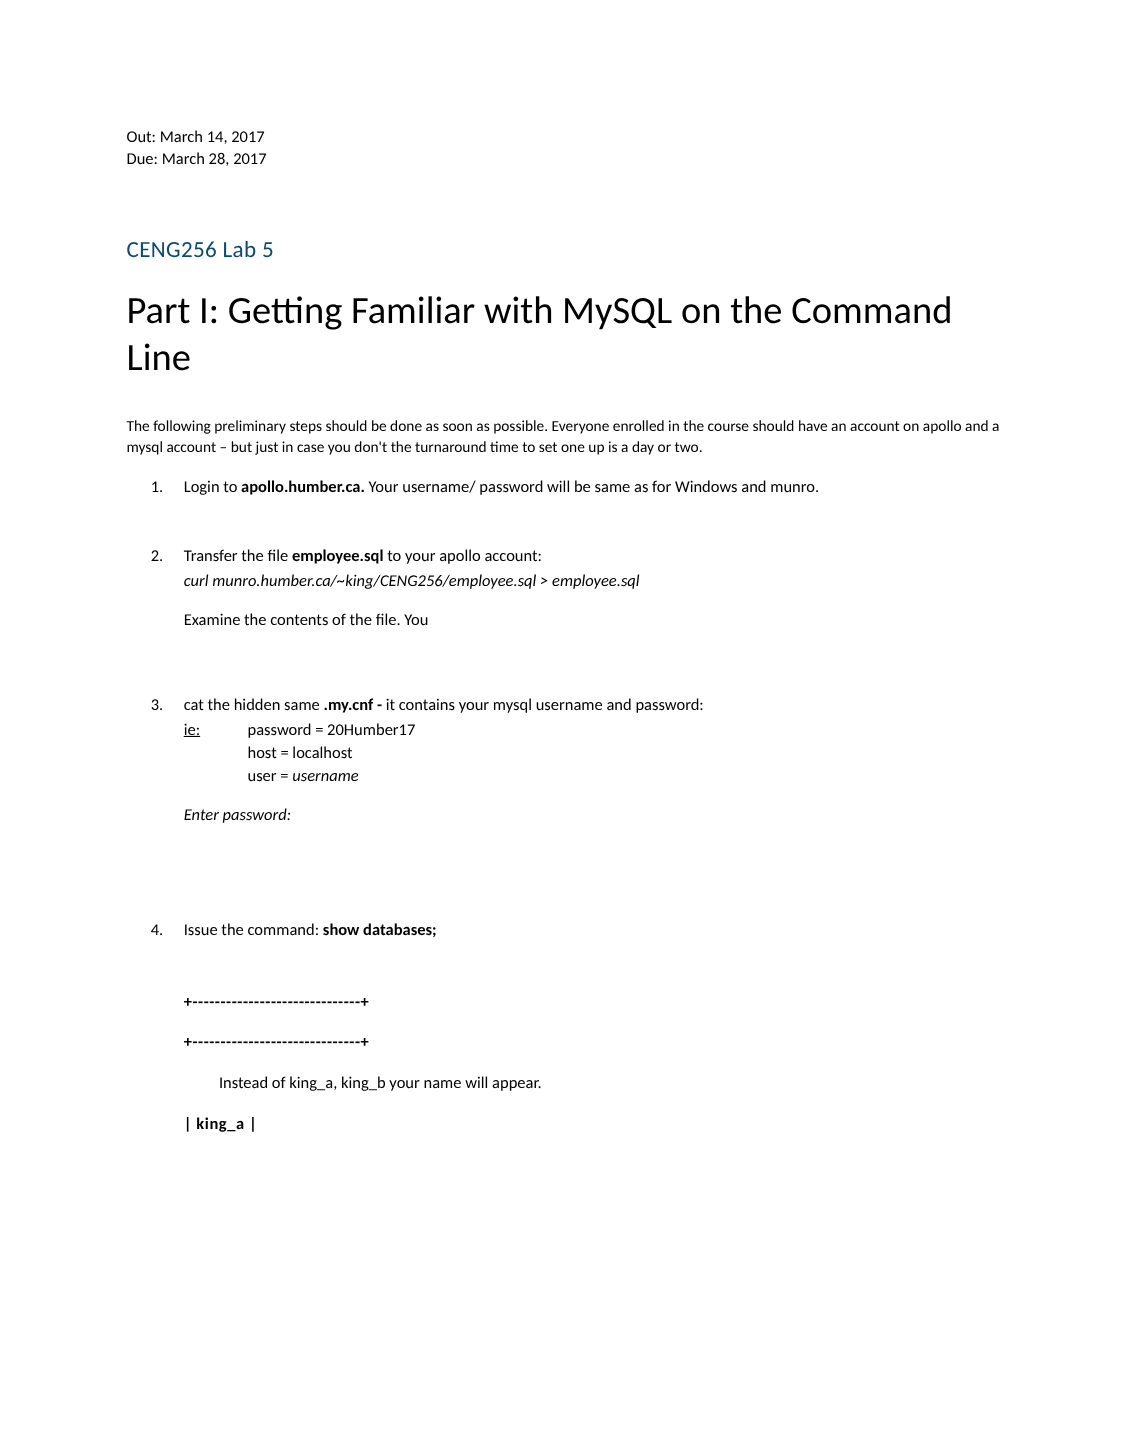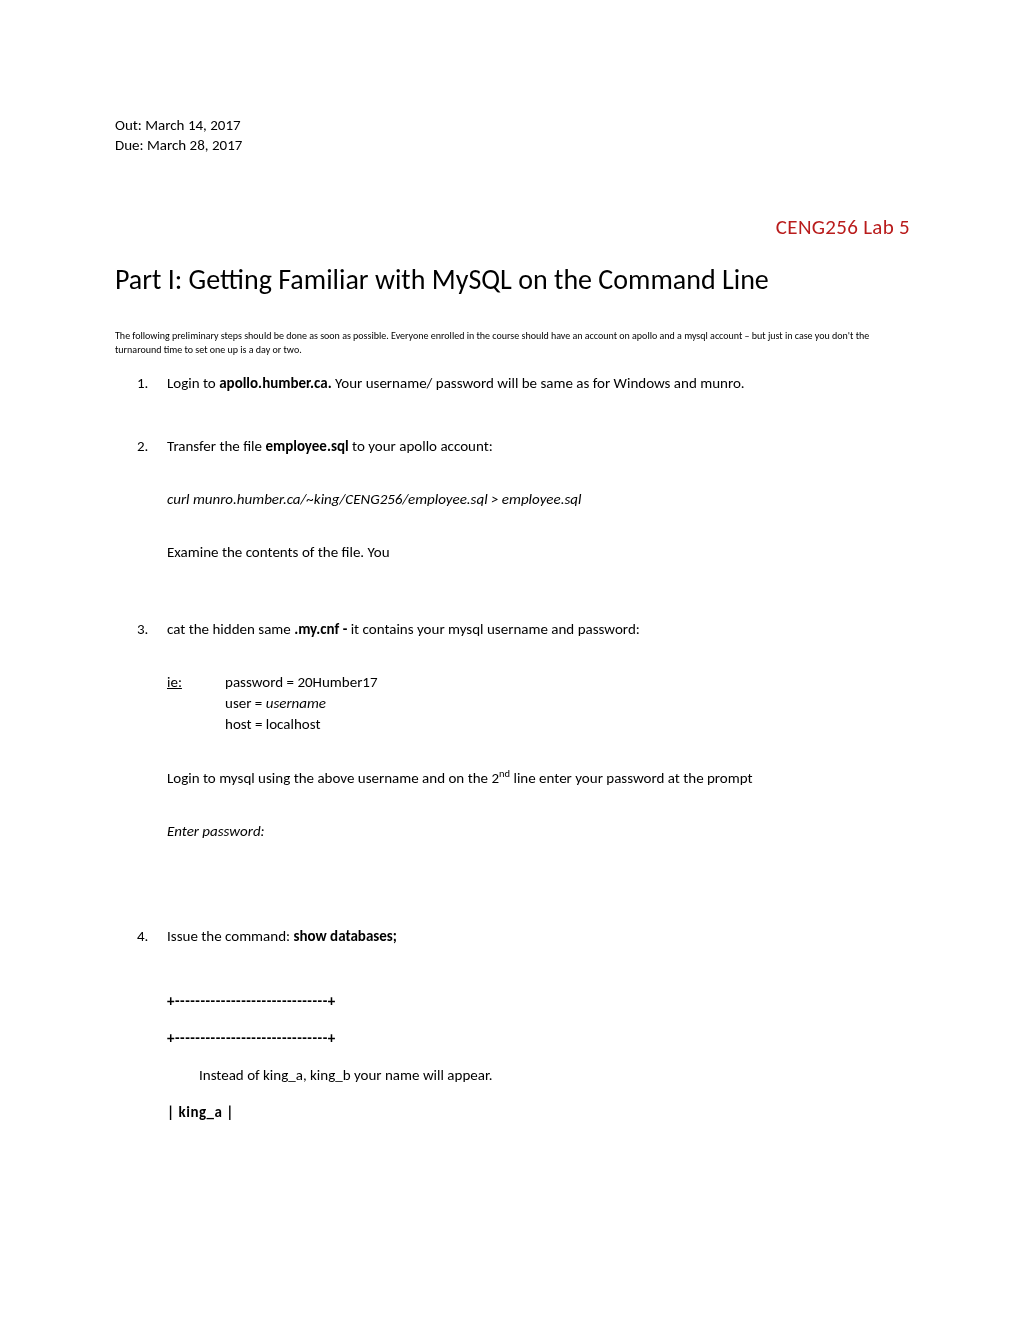--- a/index.html
+++ b/index.html
@@ -6,55 +6,55 @@
     body {
       width: 1020px;
       height: 1320px;
       background: #fff;
       font-family: Calibri, Arial, sans-serif;
       color: #000;
       padding: 115px 110px 0 115px;
     }
     .meta-line { font-size: 15px; line-height: 1.35; }
     .title {
-      color: #b91c1c;
+      color: #0c4a6e;
       font-size: 21px;
       font-weight: 400;
-      text-align: right;
+      text-align: left;
       margin-top: 58px;
       margin-bottom: 22px;
       letter-spacing: 0.3px;
     }
     .part-title {
-      font-size: 28px;
+      font-size: 35px;
       font-weight: 400;
       margin-bottom: 32px;
     }
     .intro {
-      font-size: 10px;
+      font-size: 14px;
       line-height: 1.4;
       margin-bottom: 16px;
     }
     ol.steps {
       list-style: none;
       padding-left: 22px;
     }
     ol.steps > li {
       font-size: 15px;
       line-height: 1.4;
       margin-bottom: 14px;
       position: relative;
       padding-left: 30px;
     }
     ol.steps > li .num {
       position: absolute;
       left: 0;
       top: 0;
     }
-    .sub { margin-top: 32px; margin-bottom: 14px; }
+    .sub { margin-top: 2px; margin-bottom: 14px; }
     .gap { height: 28px; }
     .italic { font-style: italic; }
     .bold { font-weight: 700; }
     .underline { text-decoration: underline; }
     .indent-block { padding-left: 58px; }
     .sup { font-size: 0.7em; vertical-align: super; }
     .db-row { display: flex; margin-top: 16px; }
     .db-left { width: 280px; font-weight: 700; }
     .db-right { flex: 1; font-size: 15px; margin-left: 32px; }
     .mono { font-family: Calibri, Arial, sans-serif; letter-spacing: 0.5px; }
@@ -85,25 +85,22 @@
     <div class="sub italic">curl    munro.humber.ca/~king/CENG256/employee.sql &gt; employee.sql</div>
     <div class="sub">Examine the contents of the file.  You</div>
     <div class="gap"></div>
   </li>
 
   <li>
     <span class="num">3.</span>
     <span>cat the hidden same </span><span class="bold">.my.cnf   -</span><span>  it contains your mysql username and password:</span>
     <div class="sub">
       <div><span style="display:inline-block;width:58px;text-decoration:underline;">ie:</span><span>password = 20Humber17</span></div>
+      <div class="indent-block">host = localhost</div>
       <div class="indent-block"><span>user = </span><span class="italic">username</span></div>
-      <div class="indent-block">host = localhost</div>
-    </div>
-    <div class="sub">
-      <span>Login to mysql using the above username and on the 2</span><span class="sup">nd</span><span> line enter your password at the prompt</span>
     </div>
     <div class="sub">
       <div class="italic">Enter  password:</div>
     </div>
     <div class="gap"></div>
     <div class="gap"></div>
   </li>
 
   <li>
     <span class="num">4.</span>

